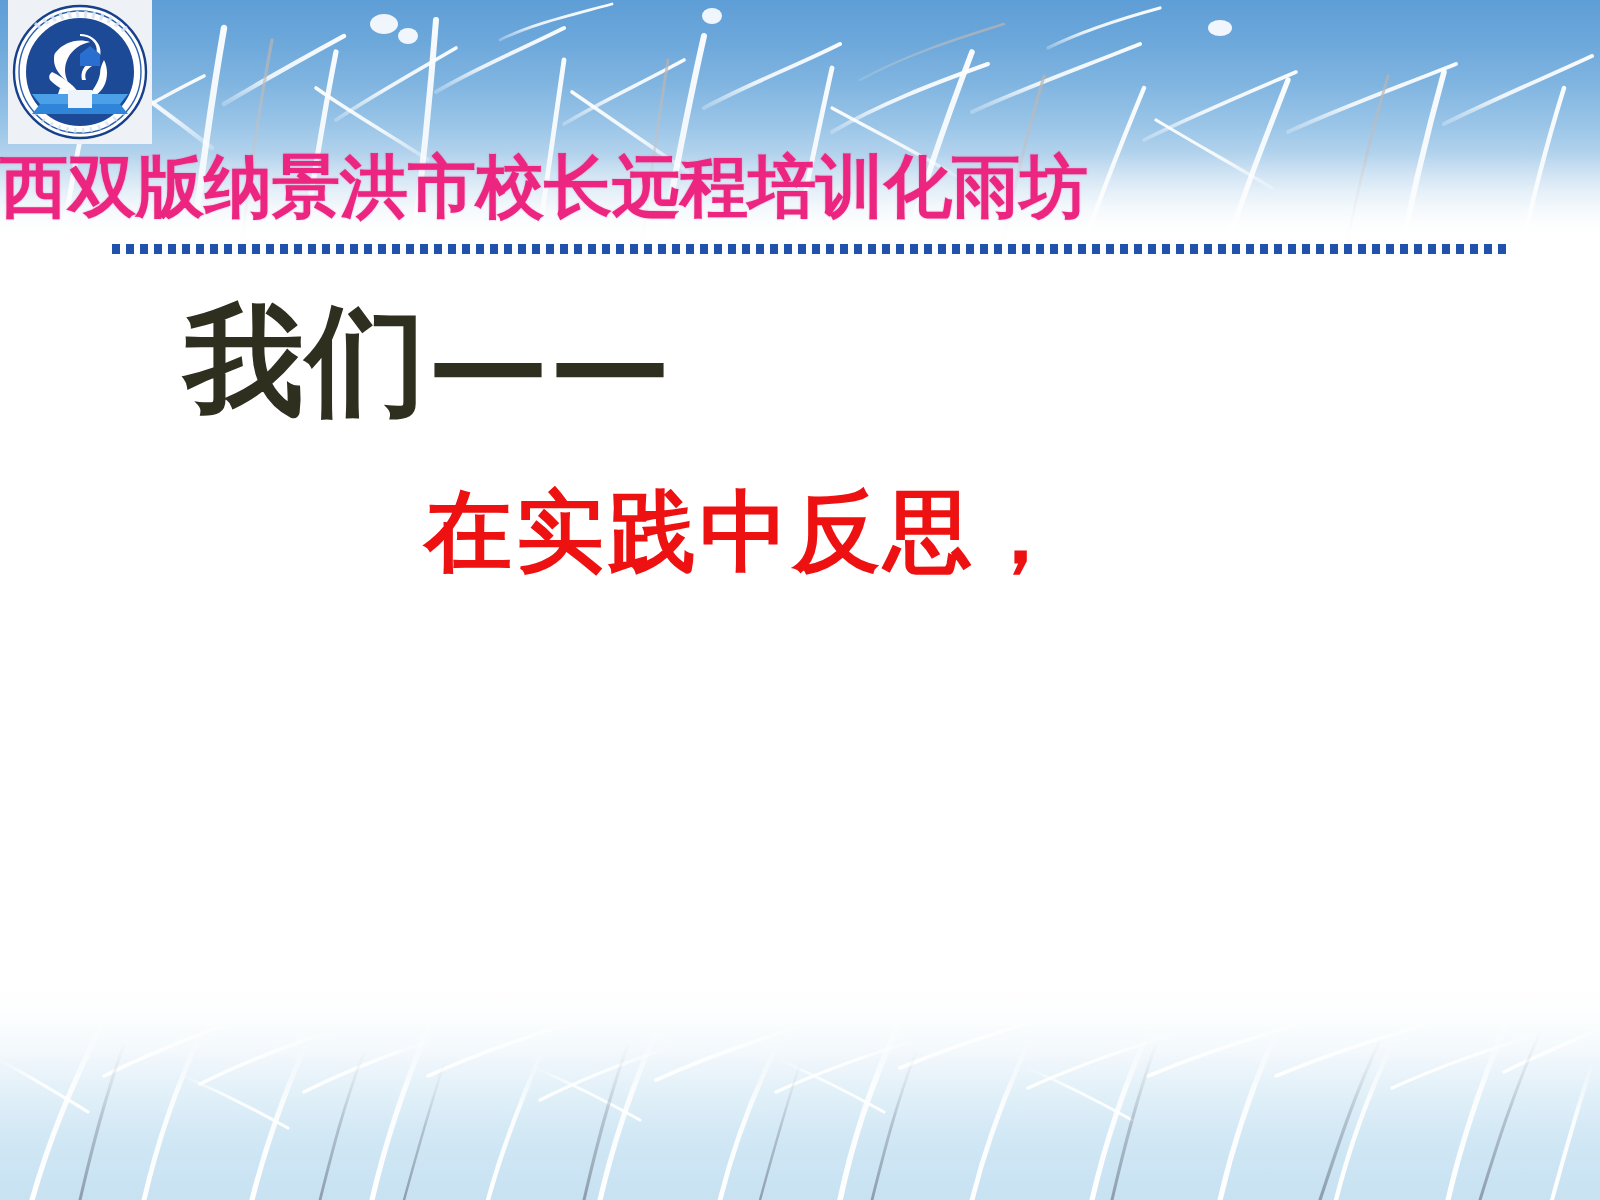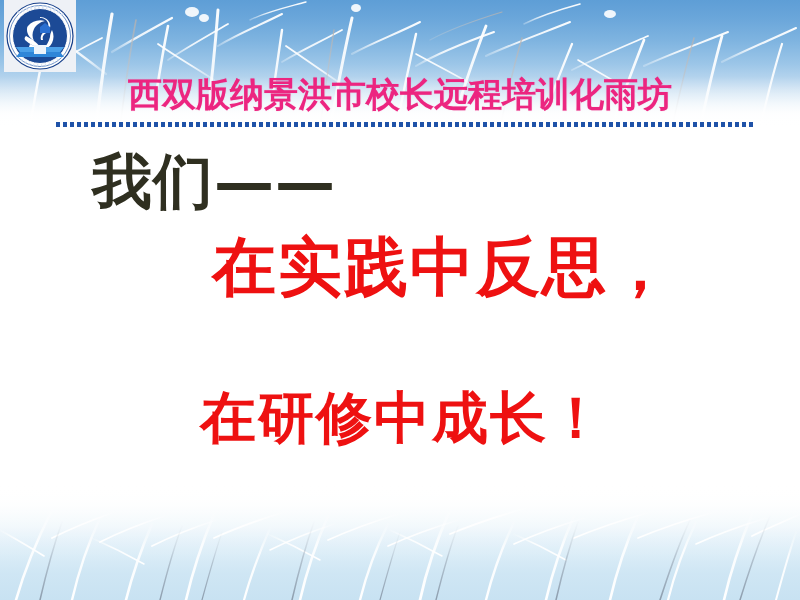--- a/index.html
+++ b/index.html
@@ -68,21 +68,20 @@
     width: 72px; height: 72px;
     background: #eef1f6;
     overflow: hidden;
   }
 
   
   .title {
     position: absolute;
     left: 0; top: 72px;
     width: 800px;
-    text-align: center;
     font-family: "DejaVu Serif", "Liberation Serif", serif;
     font-weight: bold;
     font-size: 34px;
     line-height: 44px;
     letter-spacing: 0px;
     color: #ec2580;
     white-space: nowrap;
     text-shadow: 0 0 1px rgba(236,37,128,0.4);
   }
 
@@ -112,21 +111,21 @@
     white-space: nowrap;
     letter-spacing: 1px;
   }
 
   .line-red-1 {
     position: absolute;
     left: 212px;
     top: 232px;
     font-family: "DejaVu Serif", "Liberation Serif", serif;
     font-weight: bold;
-    font-size: 64px;
+    font-size: 44px;
     line-height: 70px;
     color: #ee1111;
     white-space: nowrap;
     letter-spacing: 2px;
   }
 
   .line-red-2 {
     position: absolute;
     left: 200px;
     top: 382px;
@@ -299,21 +298,20 @@
   </div>
 
   <div class="title">西双版纳景洪市校长远程培训化雨坊</div>
 
   <div class="dotted-rule"></div>
 
   <div class="line-we">我们——</div>
 
   <div class="line-red-1">在实践中反思，</div>
 
-  <div class="line-red-2">在研修中成长！</div>
 
   <div class="bottom-band">
     <div class="bottom-sky"></div>
     <svg class="bottom-branches" viewBox="0 0 800 120" preserveAspectRatio="none">
       <defs>
         <linearGradient id="bbWhite" x1="0" y1="0" x2="0" y2="1">
           <stop offset="0%" stop-color="#ffffff" stop-opacity="0.1"></stop>
           <stop offset="35%" stop-color="#ffffff" stop-opacity="0.85"></stop>
           <stop offset="100%" stop-color="#ffffff" stop-opacity="1"></stop>
         </linearGradient>

